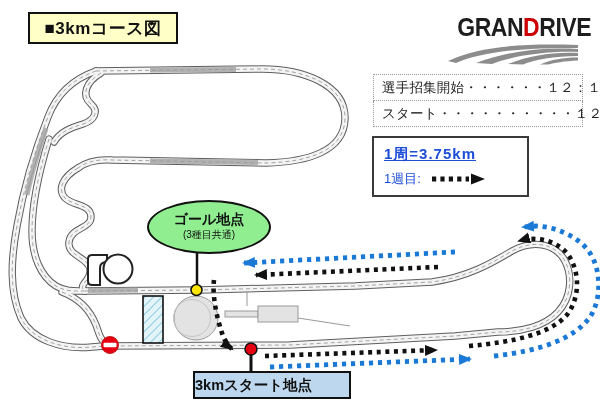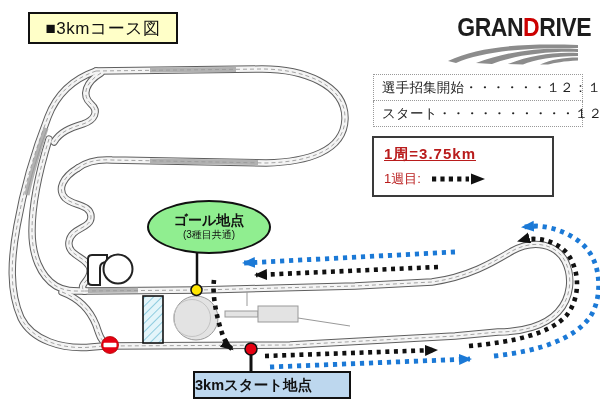--- a/index.html
+++ b/index.html
@@ -14,51 +14,51 @@
   .rf{fill:none;stroke:#f4f4f4;stroke-width:5.4;stroke-linecap:round;stroke-linejoin:round;}
   .rs{fill:none;stroke:#a6a6a6;stroke-width:5.2;stroke-linecap:butt;}
   .rd{fill:none;stroke:#9a9a9a;stroke-width:.9;stroke-dasharray:4 3;}
   .dk{fill:none;stroke:#111111;stroke-width:4.6;stroke-dasharray:4 4.6;}
   .db{fill:none;stroke:#1b79d6;stroke-width:4.8;stroke-dasharray:4.2 4.8;}
   
   .abs{position:absolute;box-sizing:border-box;}
   #title-box{
     left:28px;top:12px;width:150px;height:32px;background:#ffffc8;
     border:2px solid #111;display:flex;align-items:center;justify-content:center;
-    font-size:17px;font-weight:normal;color:#111;letter-spacing:.5px;
+    font-size:17px;font-weight:bold;color:#111;letter-spacing:.5px;
   }
   #logo-text{
     left:446px;top:13px;width:140px;height:28px;text-align:right;
     font-size:25px;font-weight:bold;color:#1d1d1d;letter-spacing:-.5px;
     transform:scaleX(.92);transform-origin:100% 50%;white-space:nowrap;
   }
   #logo-text .red{color:#cc0000;}
   #logo-road{left:446px;top:41px;width:140px;height:24px;}
   #schedule{left:373px;top:74px;width:210px;font-size:13.5px;color:#222;}
   .sched-row{
     border:1px dotted #999;background:#fff;padding:3px 8px;line-height:19px;
     white-space:nowrap;letter-spacing:.2px;
   }
   .sched-row + .sched-row{border-top:none;}
   #legend{
-    left:372px;top:136px;width:182px;background:#fff;border:2px solid #3a3a3a;
-    padding:7px 16px 8px 10px;color:#b91c1c;
+    left:372px;top:136px;width:157px;background:#fff;border:2px solid #3a3a3a;
+    padding:7px 16px 8px 10px;color:#1d4ed8;
   }
   #legend .head{
     font-size:15px;font-weight:bold;text-decoration:underline;
     letter-spacing:1px;margin-bottom:6px;white-space:nowrap;
   }
   .legend-row{display:flex;align-items:center;gap:8px;font-size:13px;line-height:17px;}
   .legend-row svg{display:block;}
   #goal-ellipse{
     left:147px;top:200px;width:124px;height:54px;border-radius:50%;
     background:#90ee90;border:2.5px solid #111;display:flex;flex-direction:column;
     align-items:center;justify-content:center;color:#111;text-align:center;
   }
-  #goal-ellipse .l1{font-size:14px;font-weight:bold;line-height:16px;}
+  #goal-ellipse .l1{font-size:14px;font-weight:bold;line-height:16px;font-family:Liberation Serif, serif;}
   #goal-ellipse .l2{font-size:10px;font-weight:normal;line-height:14px;}
   #start-label{
     left:193px;top:371px;width:158px;height:28px;background:#bdd7ee;
     border:2px solid #111;display:flex;align-items:center;justify-content:flex-start;
     font-size:14.5px;font-weight:bold;color:#111;white-space:nowrap;
   }
 </style>
 </head>
 <body>
 

